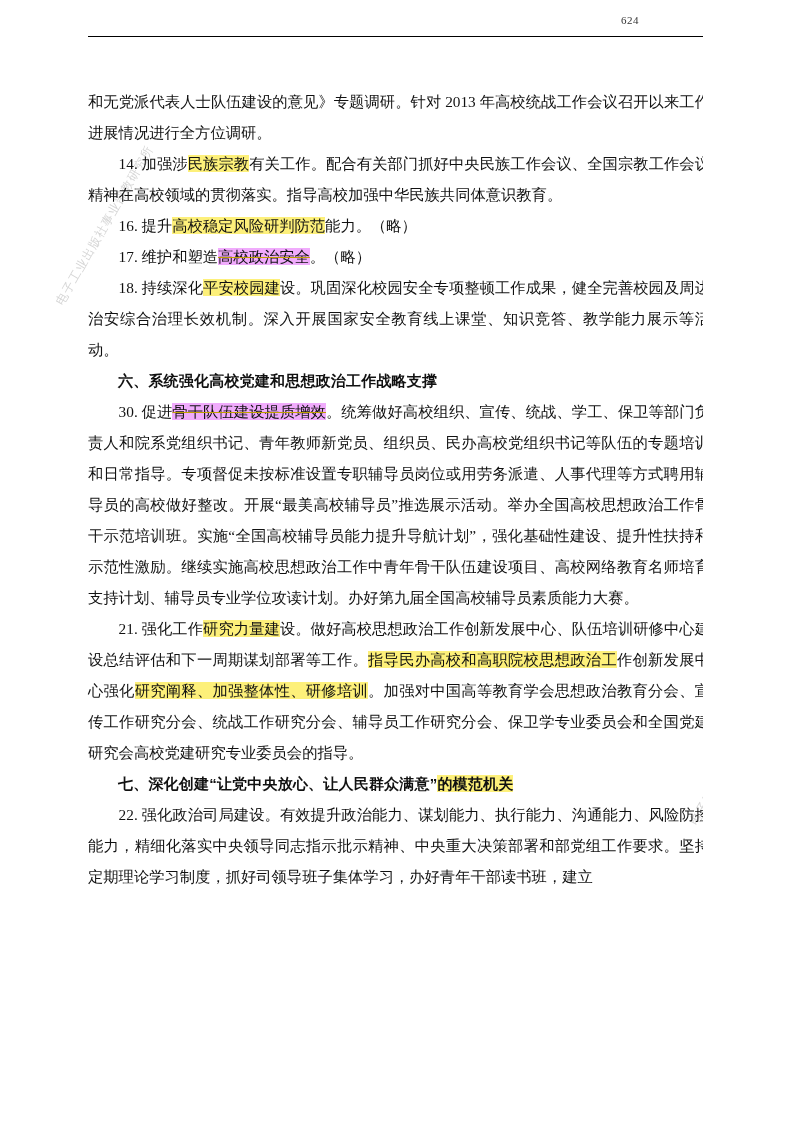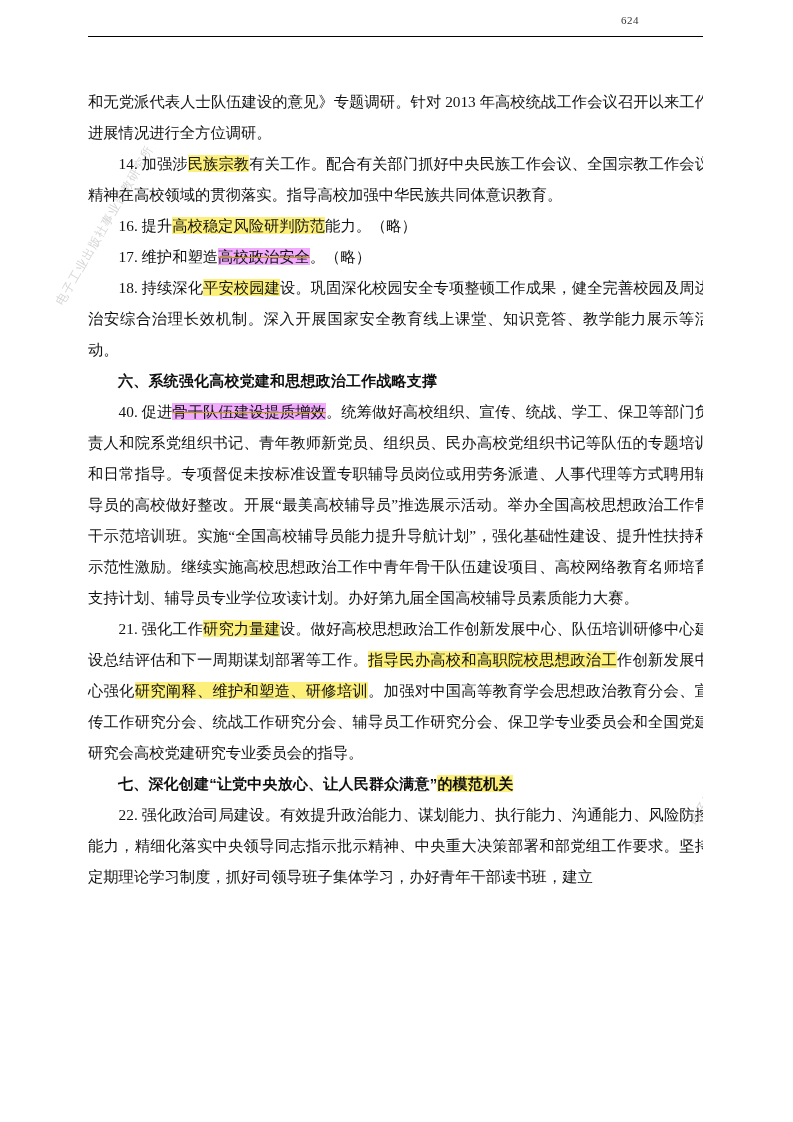--- a/index.html
+++ b/index.html
@@ -117,22 +117,22 @@
 
     <p class="ind"><span>16. 提升</span><span class="hl">高校稳定风险研判防范</span><span>能力。（略）</span></p>
 
     <p class="ind"><span>17. 维护和塑造</span><span class="hl-strike">高校政治安全</span><span>。（略）</span></p>
 
     <p class="ind"><span>18. 持续深化</span><span class="hl">平安校园建</span><span>设。巩固深化校园安全专项整顿工作成果，健全完善校园及周边治安综合治理长效机制。深入开展国家安全教育线上课堂、知识竞答、教学能力展示等活动。</span></p>
 
     <p class="heading">六、系统强化高校党建和思想政治工作战略支撑</p>
 
 
-    <p class="ind"><span>40. 促进</span><span class="hl-strike">骨干队伍建设提质增效</span><span>。统筹做好高校组织、宣传、统战、学工、保卫等部门负责人和院系党组织书记、青年教师新党员、组织员、民办高校党组织书记等队伍的专题培训和日常指导。专项督促未按标准设置专职辅导员岗位或用劳务派遣、人事代理等方式聘用辅导员的高校做好整改。开展“最美高校辅导员”推选展示活动。举办全国高校思想政治工作骨干示范培训班。实施“全国高校辅导员能力提升导航计划”，强化基础性建设、提升性扶持和示范性激励。继续实施高校思想政治工作中青年骨干队伍建设项目、高校网络教育名师培育支持计划、辅导员专业学位攻读计划。办好第九届全国高校辅导员素质能力大赛。</span></p>
+    <p class="ind"><span>30. 促进</span><span class="hl-strike">骨干队伍建设提质增效</span><span>。统筹做好高校组织、宣传、统战、学工、保卫等部门负责人和院系党组织书记、青年教师新党员、组织员、民办高校党组织书记等队伍的专题培训和日常指导。专项督促未按标准设置专职辅导员岗位或用劳务派遣、人事代理等方式聘用辅导员的高校做好整改。开展“最美高校辅导员”推选展示活动。举办全国高校思想政治工作骨干示范培训班。实施“全国高校辅导员能力提升导航计划”，强化基础性建设、提升性扶持和示范性激励。继续实施高校思想政治工作中青年骨干队伍建设项目、高校网络教育名师培育支持计划、辅导员专业学位攻读计划。办好第九届全国高校辅导员素质能力大赛。</span></p>
 
-    <p class="ind"><span>21. 强化工作</span><span class="hl">研究力量建</span><span>设。做好高校思想政治工作创新发展中心、队伍培训研修中心建设总结评估和下一周期谋划部署等工作。</span><span class="hl">指导民办高校和高职院校思想政治工</span><span>作创新发展中心强化</span><span class="hl">研究阐释、维护和塑造、研修培训</span><span>。加强对中国高等教育学会思想政治教育分会、宣传工作研究分会、统战工作研究分会、辅导员工作研究分会、保卫学专业委员会和全国党建研究会高校党建研究专业委员会的指导。</span></p>
+    <p class="ind"><span>21. 强化工作</span><span class="hl">研究力量建</span><span>设。做好高校思想政治工作创新发展中心、队伍培训研修中心建设总结评估和下一周期谋划部署等工作。</span><span class="hl">指导民办高校和高职院校思想政治工</span><span>作创新发展中心强化</span><span class="hl">研究阐释、加强整体性、研修培训</span><span>。加强对中国高等教育学会思想政治教育分会、宣传工作研究分会、统战工作研究分会、辅导员工作研究分会、保卫学专业委员会和全国党建研究会高校党建研究专业委员会的指导。</span></p>
 
     <p class="heading"><span>七、深化创建“让党中央放心、让人民群众满意”</span><span class="hl">的模范机关</span></p>
 
     <p class="ind">22. 强化政治司局建设。有效提升政治能力、谋划能力、执行能力、沟通能力、风险防控能力，精细化落实中央领导同志指示批示精神、中央重大决策部署和部党组工作要求。坚持定期理论学习制度，抓好司领导班子集体学习，办好青年干部读书班，建立</p>
 
   </div>
 </div>
 
 </body></html>

